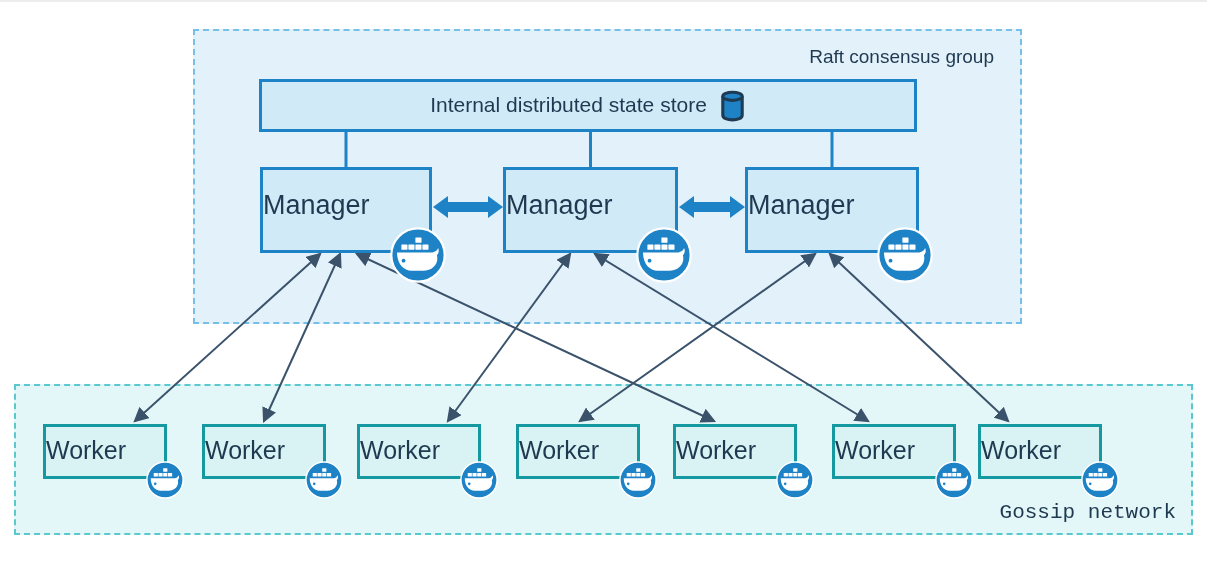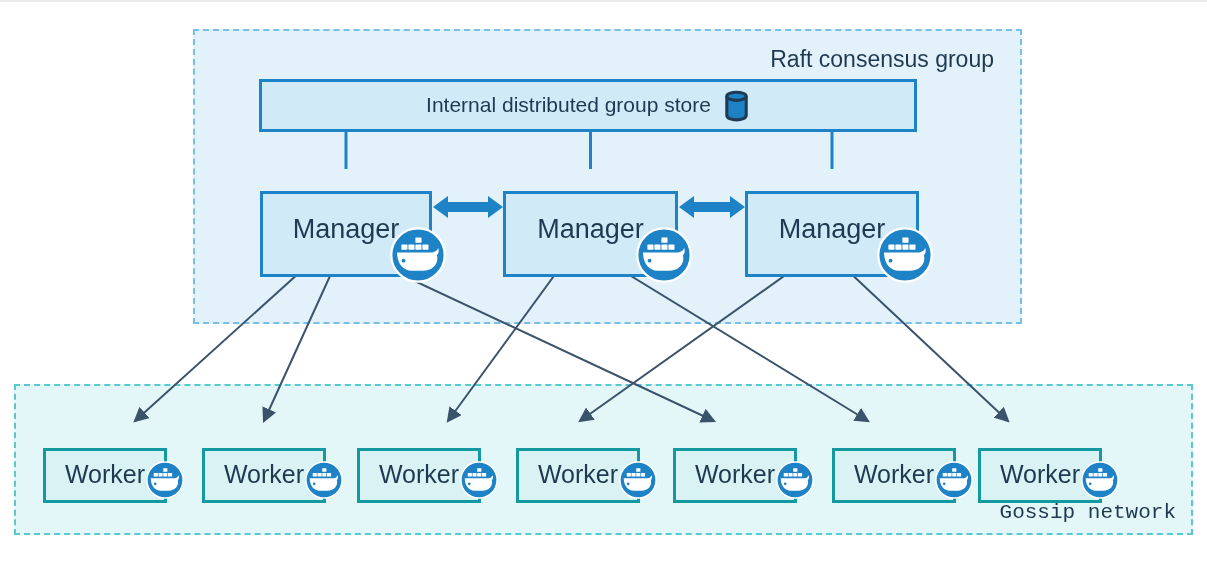--- a/index.html
+++ b/index.html
@@ -11,48 +11,48 @@
     --node-blue-fill:#d0eaf8;
     --gossip-fill:#e4f7f8;
     --gossip-border:#5ac8cf;
     --worker-fill:#d9f3f4;
     --worker-border:#13999f;
   }
   html,body{margin:0;padding:0;background:#ffffff;}
   body{font-family:"Liberation Sans",sans-serif;color:var(--text);}
   .canvas{position:relative;width:1207px;height:566px;background:#ffffff;overflow:hidden;border-top:2px solid #ececec;box-sizing:border-box;}
   .raft-box{position:absolute;left:193px;top:27px;width:829px;height:295px;background:var(--raft-fill);border:2px dashed var(--raft-border);box-sizing:border-box;}
-  .raft-label{position:absolute;top:15px;right:26px;font-size:23px;color:var(--text);white-space:nowrap;}
+  .raft-label{position:absolute;top:15px;right:26px;font-size:19px;color:var(--text);white-space:nowrap;}
   .store-box{position:absolute;left:259px;top:77px;width:658px;height:53px;background:var(--node-blue-fill);border:3px solid var(--docker-blue);box-sizing:border-box;display:flex;align-items:center;justify-content:center;gap:12px;}
   .store-label{font-size:21px;color:var(--text);white-space:nowrap;padding-bottom:2px;}
   .db-icon{display:inline-flex;align-items:center;}
   .gossip-box{position:absolute;left:14px;top:382px;width:1179px;height:151px;background:var(--gossip-fill);border:2px dashed var(--gossip-border);box-sizing:border-box;}
   .gossip-label{position:absolute;bottom:9px;right:15px;font-size:21px;color:var(--text);white-space:nowrap;font-family:Liberation Mono, monospace;}
   .overlay{position:absolute;left:0;top:0;}
-  .node{position:absolute;display:flex;align-items:center;justify-content:center;box-sizing:border-box;margin-top:24px;}
+  .node{position:absolute;display:flex;align-items:center;box-sizing:border-box;}
   .manager-node{background:var(--node-blue-fill);border:3px solid var(--docker-blue);}
   .manager-label{font-size:27px;padding-bottom:10px;color:var(--text);}
   .worker-node{background:var(--worker-fill);border:3px solid var(--worker-border);}
   .worker-label{font-size:25px;padding-bottom:2px;color:var(--text);}
   .whale{position:absolute;line-height:0;}
   .edge-line{stroke:var(--edge);stroke-width:2;}
   .connector-line{stroke:var(--docker-blue);stroke-width:3;}
   .peer-arrow{fill:var(--docker-blue);}
 </style>
 </head>
 <body>
 
 <div class="canvas" id="canvas">
 
   <div class="raft-box">
     <div class="raft-label">Raft consensus group</div>
   </div>
 
   <div class="store-box">
-    <span class="store-label">Internal distributed group store</span>
+    <span class="store-label">Internal distributed state store</span>
     <span class="db-icon">
       <svg width="27" height="32" viewBox="0 0 27 33" aria-hidden="true">
         <path d="M3.5 6.5 v19.5 c0 3 4.6 4.8 10 4.8 s10 -1.8 10 -4.8 V6.5" fill="#1d83c6" stroke="#1f3b54" stroke-width="3.2"></path>
         <ellipse cx="13.5" cy="6.5" rx="10" ry="4.2" fill="#1d83c6" stroke="#1f3b54" stroke-width="3.2"></ellipse>
       </svg>
     </span>
   </div>
 
   <div class="gossip-box">
     <div class="gossip-label">Gossip network</div>

